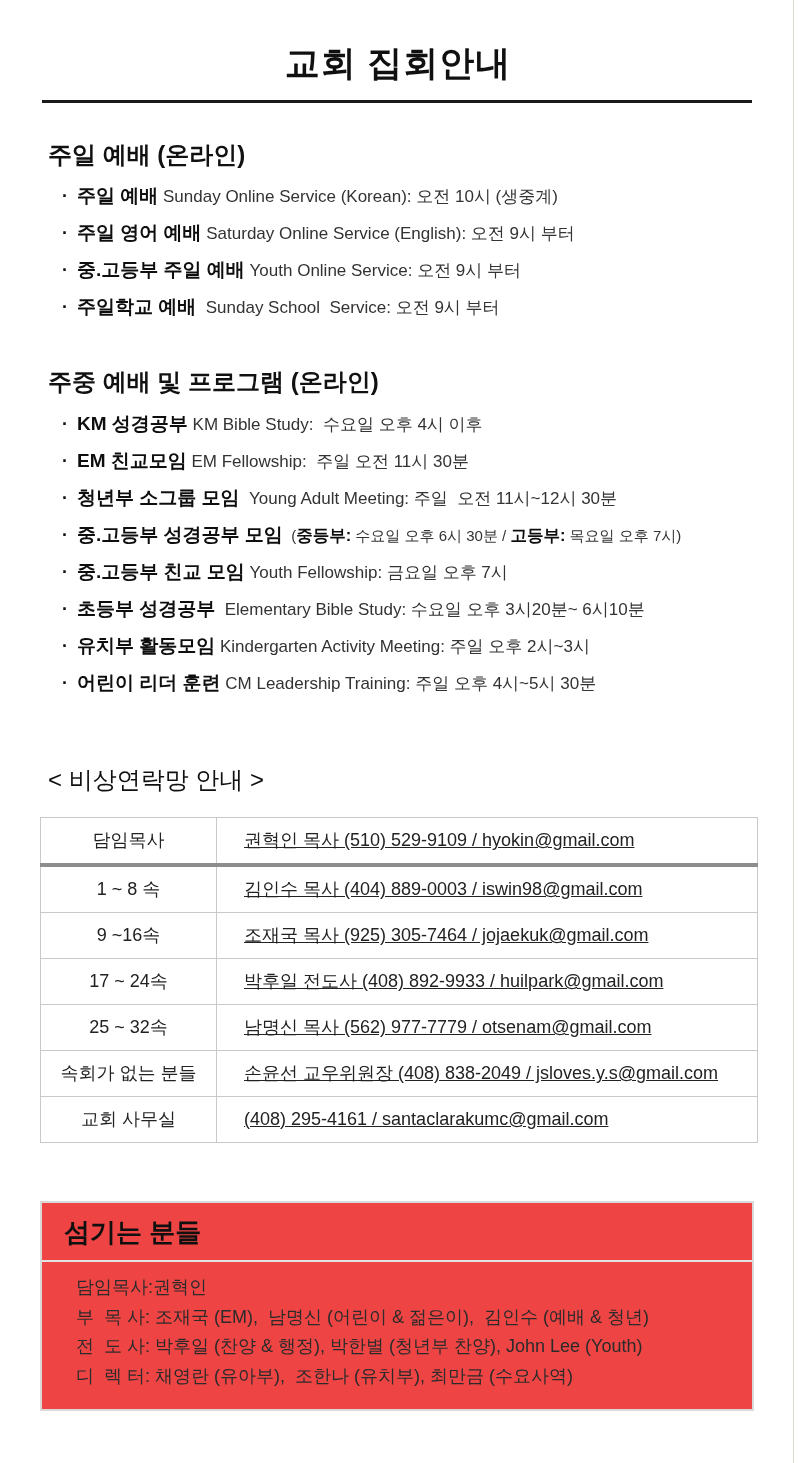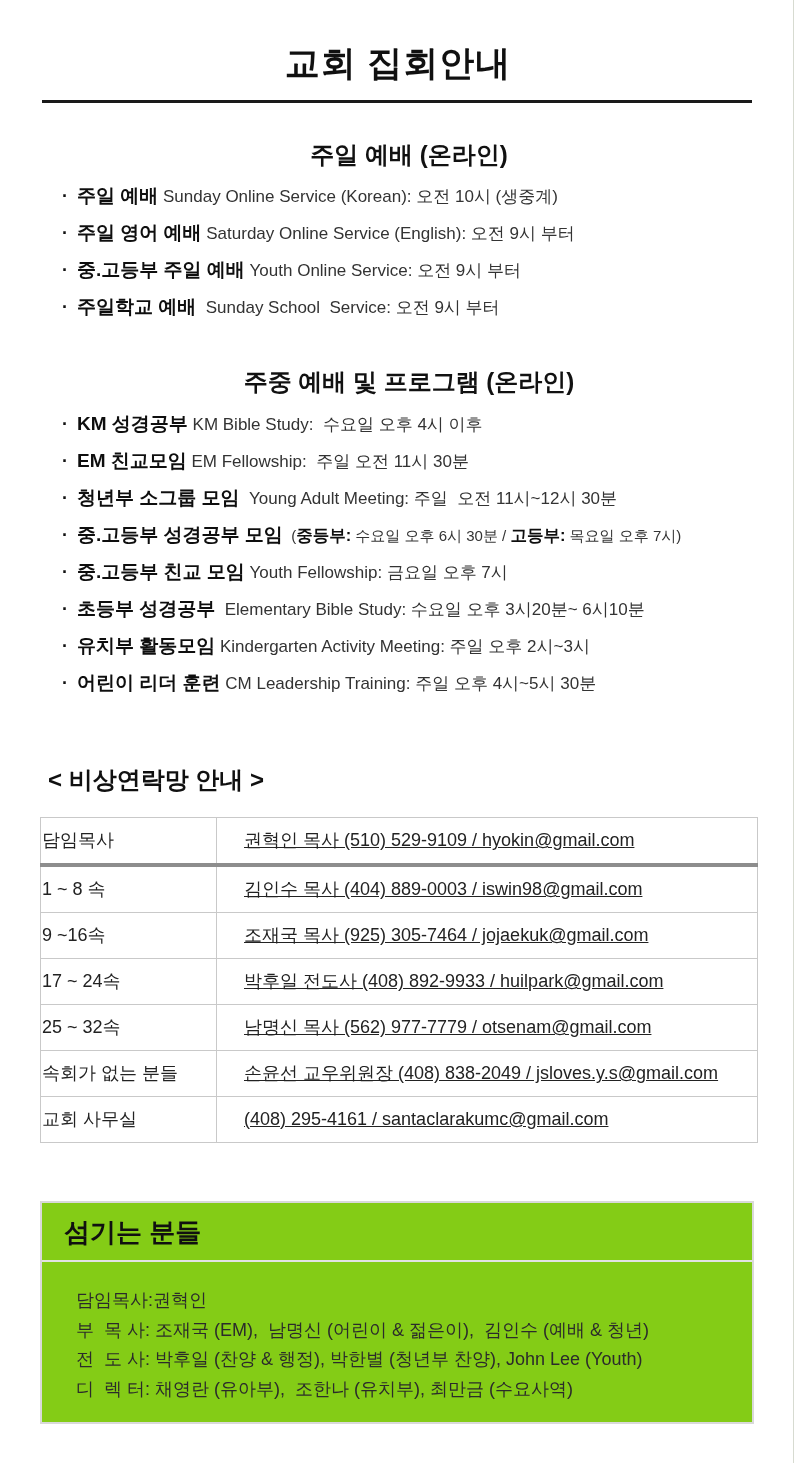--- a/index.html
+++ b/index.html
@@ -22,78 +22,77 @@
     font-size:35px; font-weight:700; color:#101010;
     letter-spacing:1px;
     line-height:1.1;
   }
   .title-rule {
     height:3px; background:#1a1a1a;
     margin:17px 44px 0 42px;
   }
   
   .section-heading {
-    margin:0 0 0 22px;
+    margin:0 0 0 48px;
     font-size:24px; font-weight:700; color:#111;
     line-height:1.2;
-    text-align:center;
   }
   .sh-1 { margin-top:38px; }
   .sh-2 { margin-top:42px; }
   ul.bullets {
     list-style:none;
     margin:9px 0 0 0;
     padding:0 15px 0 62px;
   }
   ul.bullets li {
     font-size:17px; color:#333;
     line-height:36px;
     white-space:pre-wrap;
   }
   ul.bullets .dot { font-weight:700; color:#111; margin-right:9px; font-size:18px; }
   .b  { font-weight:700; font-size:19px; color:#0e0e0e; }
   .sm { font-size:15px; }
   .b.sm { font-size:16.5px; }
   
   .emg-heading {
     margin:64px 0 0 48px;
-    font-size:24px; font-weight:700; color:#101010;
+    font-size:24px; font-weight:400; color:#101010;
     line-height:1.2;
   }
   table.contact {
     margin:22px 0 0 40px;
     border-collapse:collapse;
     width:718px;
     table-layout:fixed;
   }
   table.contact td {
     border:1px solid #c9c9c9;
     height:43px;
     font-size:18px; color:#222;
     vertical-align:middle;
     white-space:pre-wrap;
   }
-  table.contact td.role  { width:173px; }
+  table.contact td.role  { width:173px; text-align:center; }
   table.contact td.info  { padding-left:27px;text-decoration:underline; }
   table.contact tr.first td { border-bottom:4px solid #8d8d8d; }
   
   .serving-box {
     margin:58px 0 0 40px;
     width:714px;
     border:2px solid #d9d9d9;
     box-sizing:border-box;
-    background:#84cc16;
+    background:#ef4444;
   }
   .serving-heading {
     font-size:26px; font-weight:700; color:#101010;
     padding:14px 0 12px 22px;
     border-bottom:2px solid #e2e2e2;
     line-height:1.2;
   }
-  .serving-lines { padding:24px 16px 18px 34px; }
+  .serving-lines { padding:11px 16px 18px 34px; }
   .serving-line {
     font-size:18px; color:#2b2b2b;
     line-height:29.5px;
     white-space:pre-wrap;
   }
 </style>
 </head>
 <body>
 
 <div class="page">

